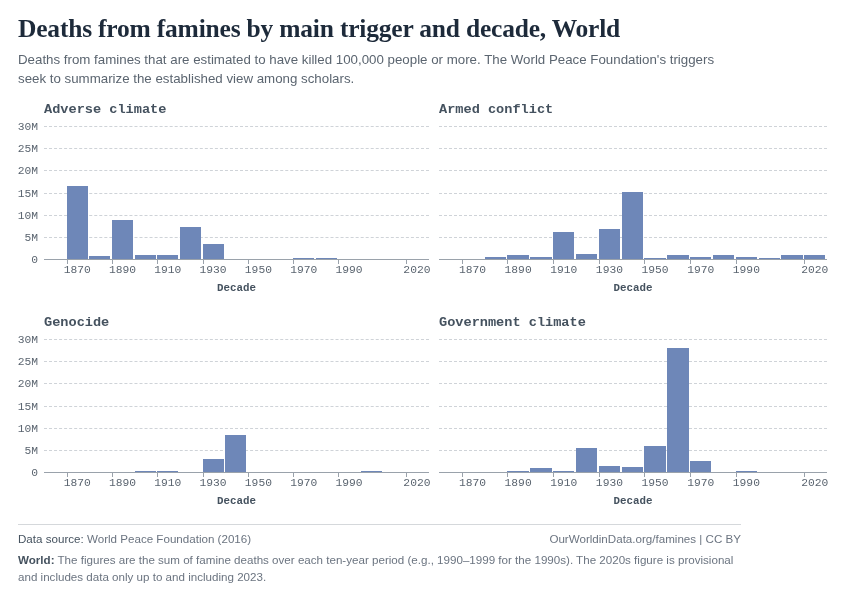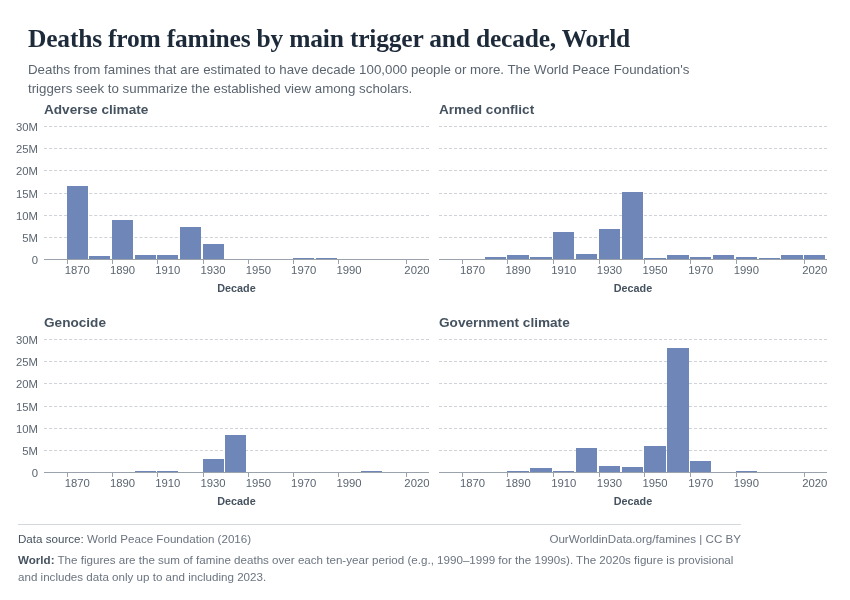--- a/index.html
+++ b/index.html
@@ -3,21 +3,21 @@
 <meta charset="utf-8">
 <style>
   * { box-sizing: border-box; margin: 0; padding: 0; }
   html, body {
     width: 850px; height: 600px;
     background: #ffffff;
     font-family: "Liberation Sans", sans-serif;
     color: #1d2a3a;
     overflow: hidden;
   }
-  .page { position: relative; width: 759px; height: 600px; padding: 10px; }
+  .page { position: relative; width: 759px; height: 600px; padding: 0; }
 
   
   .header { position: relative; padding: 14px 18px 0 18px; }
   .title {
     font-family: "Liberation Serif", serif;
     font-size: 25.5px; font-weight: 700; letter-spacing: -0.2px;
     color: #1d2a3a; line-height: 1.14; white-space: nowrap;
   }
   .subtitle {
     margin-top: 8px; max-width: 742px;
@@ -29,21 +29,21 @@
     background: #1d3d63; border-bottom: 4px solid #c0392b;
     color: #fff; text-align: center;
     font-size: 11.2px; font-weight: 700; line-height: 1.12;
     padding-top: 5px; letter-spacing: -0.1px;
   }
 
   
   .grid {
     position: absolute; left: 0; top: 96px;
     width: 850px; height: 424px;
-    display: grid; grid-template-columns: 435px 415px; grid-template-rows: 213px 211px;
+    display: grid; grid-template-columns: 435px 415px; grid-template-rows: 213px 211px; font-family: Liberation Mono, monospace;
   }
   .panel { position: relative; }
   .panel-title {
     position: absolute; left: 44px; top: 6px;
     font-size: 13.6px; font-weight: 700; color: #45525f;
   }
   .panel.right .panel-title { left: 4px; }
 
   .plot { position: absolute; }
   .plot-left  { left: 44px; top: 30px; width: 385px; height: 133px; }
@@ -97,21 +97,21 @@
   }
   .footer-note b { color: #45525f; font-weight: 700; }
 </style>
 </head>
 <body>
 
 <div class="page">
 
   <div class="header">
     <div class="title">Deaths from famines by main trigger and decade, World</div>
-    <div class="subtitle">Deaths from famines that are estimated to have decade 100,000 people or more. The World Peace Foundation's triggers seek to summarize the established view among scholars.</div>
+    <div class="subtitle">Deaths from famines that are estimated to have killed 100,000 people or more. The World Peace Foundation's triggers seek to summarize the established view among scholars.</div>
   </div>
 
   <div class="grid">
     <div class="panel">
       <div class="panel-title">Adverse climate</div>
       <div class="plot plot-left">
           <div class="gridline zero" style="top: 133px;">
             <span class="ytick">0</span>
           </div>
           <div class="gridline" style="top: 110.833px;">

